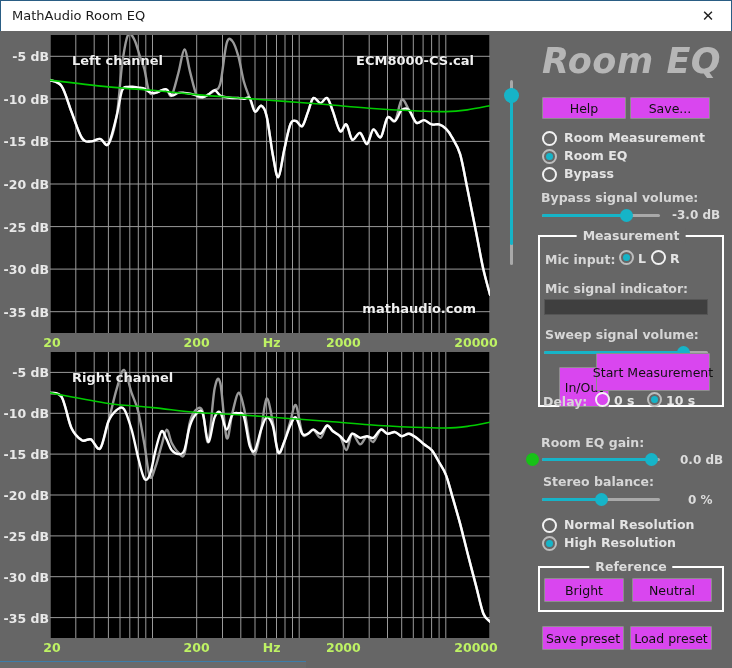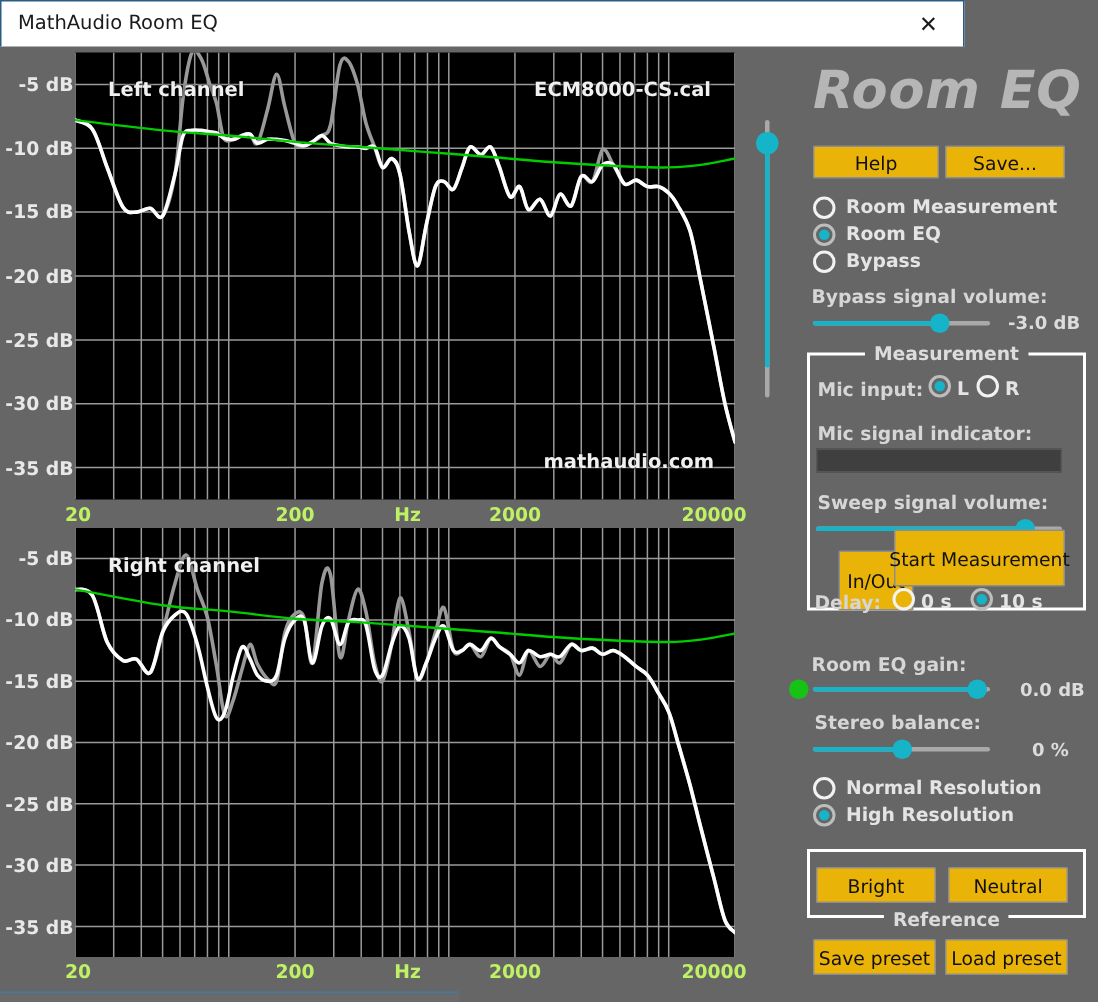--- a/index.html
+++ b/index.html
@@ -6,21 +6,21 @@
   body{
     width:732px;height:668px;overflow:hidden;
     background:#666666;
     font-family:"DejaVu Sans","Liberation Sans",sans-serif;
     -webkit-font-smoothing:antialiased;
   }
   .app{position:relative;width:732px;height:668px;background:#666666;}
 
   
   .titlebar{
-    position:absolute;left:0;top:0;width:643px;height:31px;
+    position:absolute;left:0;top:0;width:732px;height:31px;
     background:#ffffff;border:1px solid #2a5d84;border-bottom:none;
     box-sizing:border-box;
   }
   .titlebar-text{
     position:absolute;left:11px;top:7px;font-size:13px;color:#1a1a1a;
     font-family:"DejaVu Sans","Liberation Sans",sans-serif;
     white-space:nowrap;
   }
   .close-btn{
     position:absolute;right:0;top:0;width:46px;height:29px;
@@ -68,21 +68,21 @@
   
   .panel{position:absolute;left:530px;top:33px;width:202px;height:635px;}
   .brand{
     position:absolute;left:12px;top:8px;
     font-size:35px;font-style:italic;font-weight:bold;color:#b6b6b6;
     letter-spacing:0.5px;white-space:nowrap;
     font-family:"DejaVu Sans","Liberation Sans",sans-serif;
   }
 
   .btn{
-    position:absolute;background:#eab308;border:1px solid #8e8e8e;
+    position:absolute;background:#d946ef;border:1px solid #8e8e8e;
     color:#111;font-size:12.5px;text-align:center;
     display:flex;align-items:center;justify-content:center;
     box-sizing:border-box;cursor:default;border-radius:1px;
     font-family:"DejaVu Sans","Liberation Sans",sans-serif;
     white-space:nowrap;
   }
 
   .lbl{
     position:absolute;color:#d6d6d6;font-size:12.5px;font-weight:bold;
     white-space:nowrap;
@@ -338,21 +338,21 @@
       <div class="hhandle" style="left: 52.5px;"></div>
     </div>
     <div class="val" style="left:158px;top:460px;">0 %</div>
 
     <div class="radio" style="left:12px;top:485px;"></div>
     <div class="radio-lbl" style="left:34px;top:484px;">Normal Resolution</div>
     <div class="radio sel" style="left:12px;top:503px;"></div>
     <div class="radio-lbl" style="left:34px;top:502px;">High Resolution</div>
 
     <div class="groupbox" style="left:8px;top:533px;width:186px;height:46px;"></div>
-    <div class="group-title" style="left:101px;top:526px;margin-top:46px;">Reference</div>
+    <div class="group-title" style="left:101px;top:526px;">Reference</div>
     <div class="btn" style="left:14px;top:545px;width:80px;height:24px;">Bright</div>
     <div class="btn" style="left:102px;top:545px;width:80px;height:24px;">Neutral</div>
 
     <div class="btn" style="left:12px;top:593px;width:82px;height:24px;">Save preset</div>
     <div class="btn" style="left:100px;top:593px;width:82px;height:24px;">Load preset</div>
   </div>
 
   <div class="bottom-strip"></div>
 </div>
 

